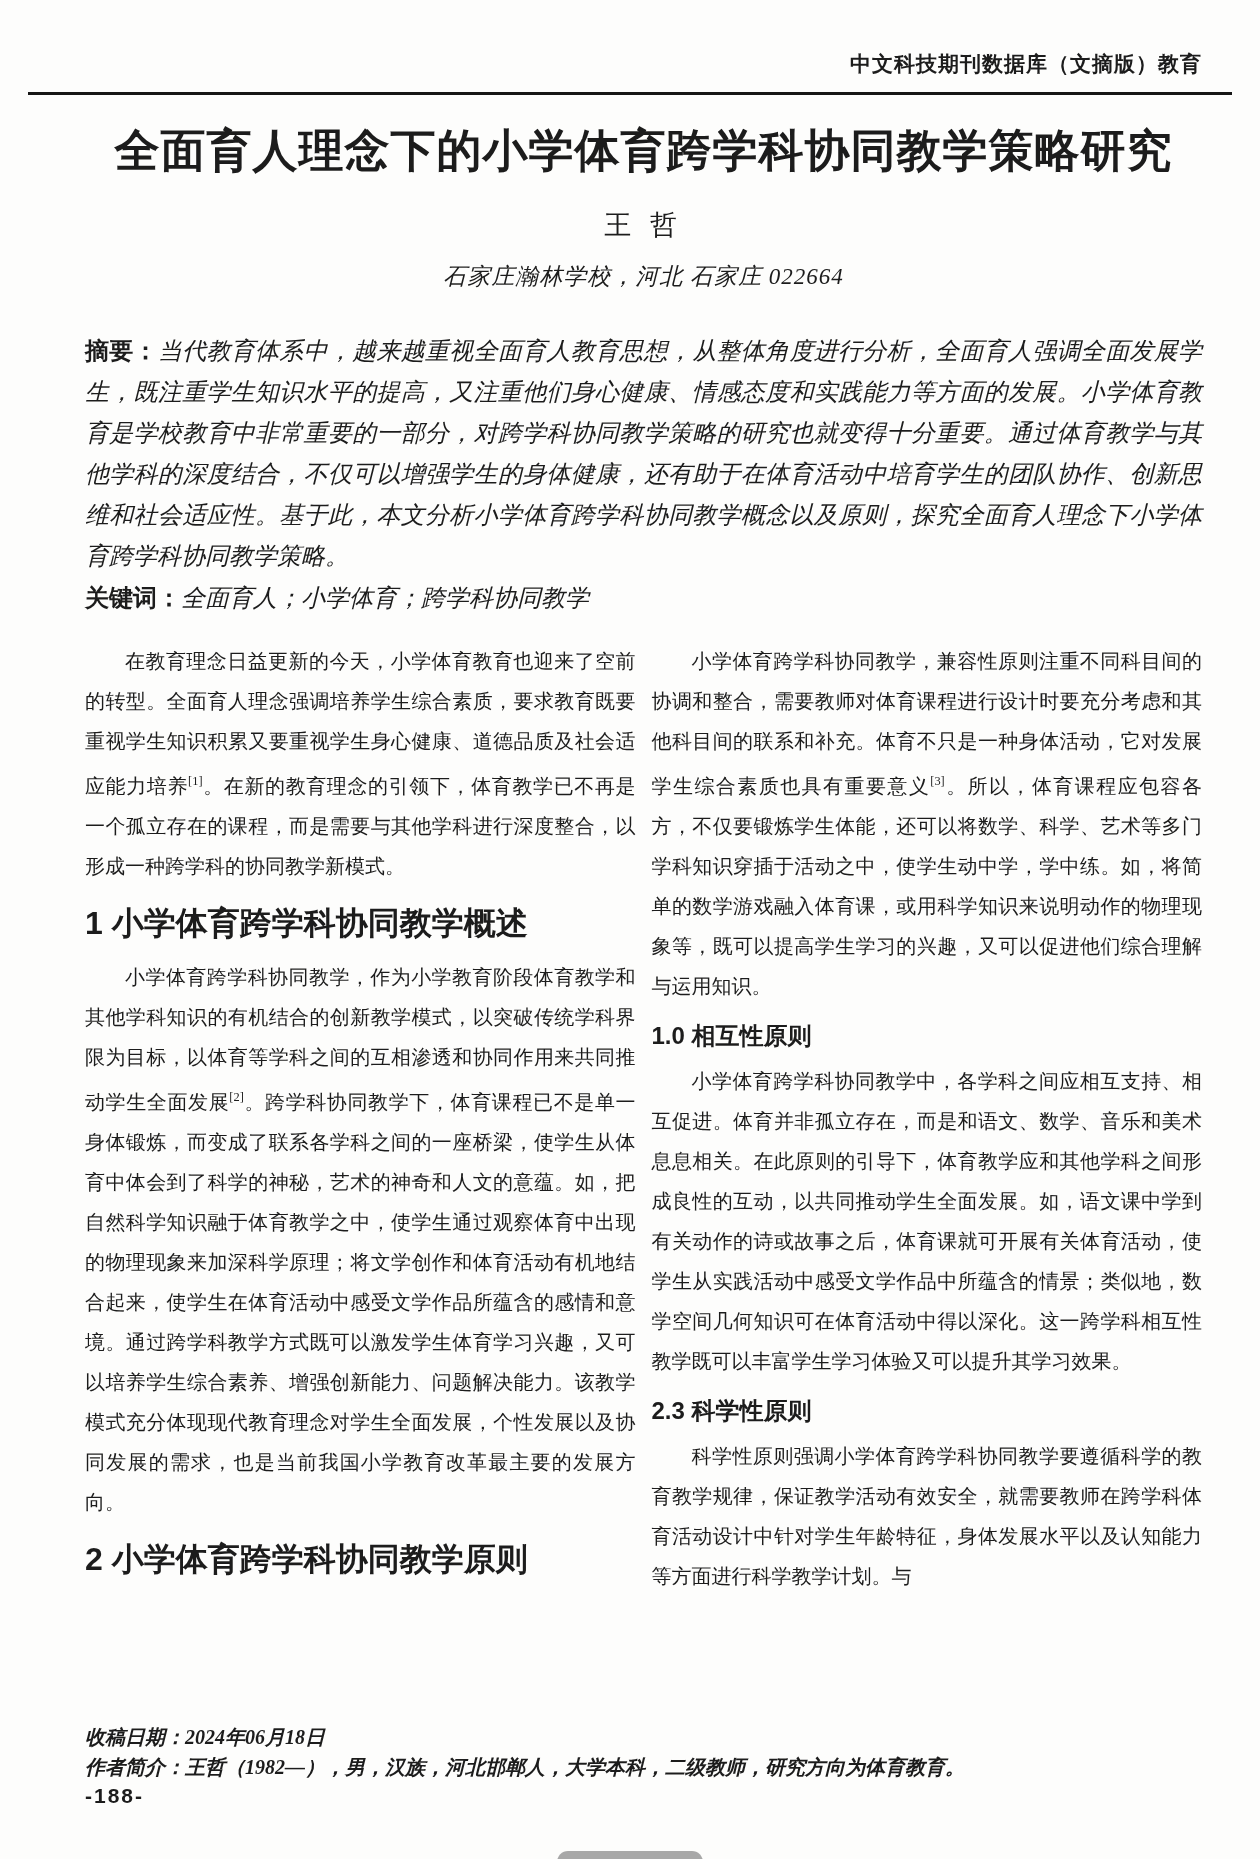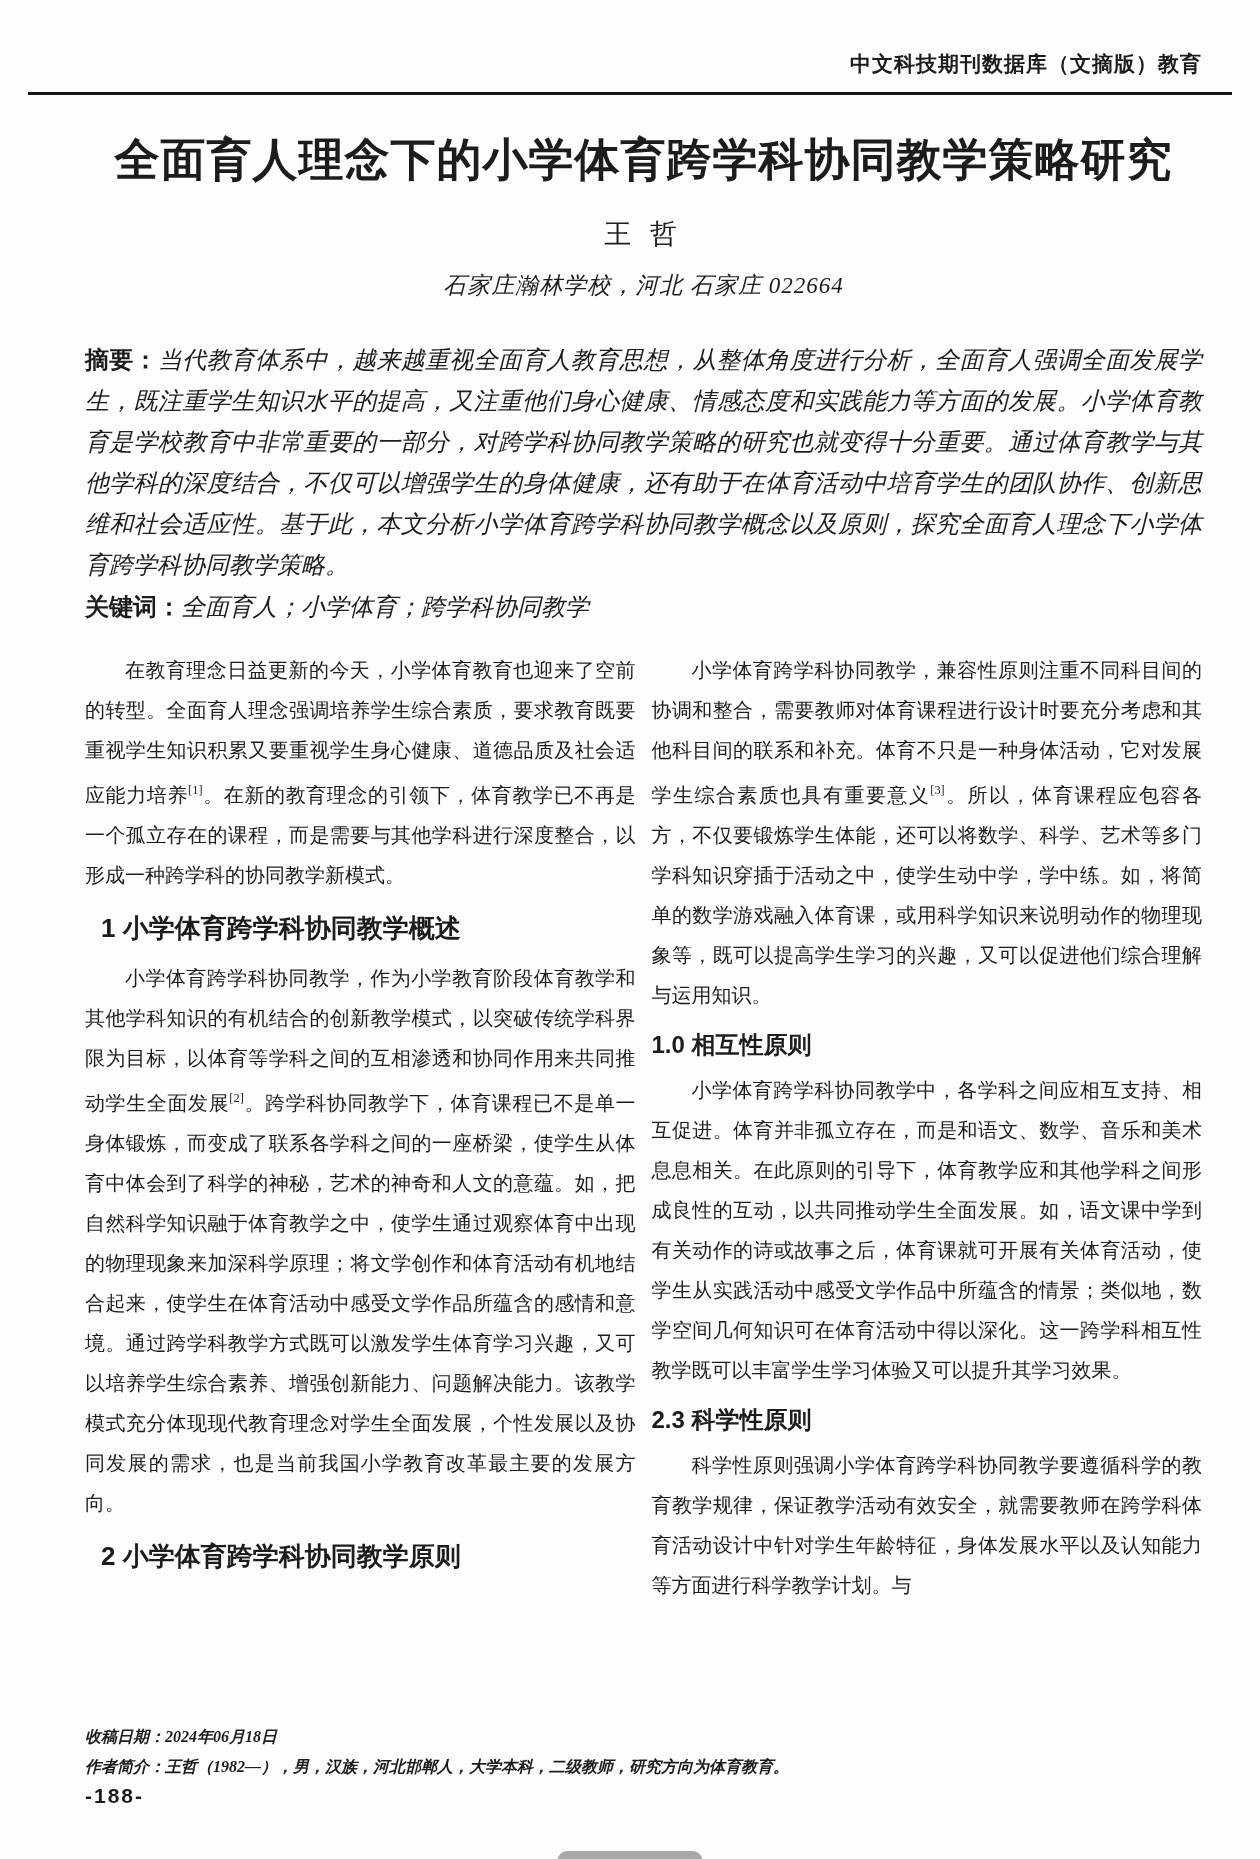--- a/index.html
+++ b/index.html
@@ -15,51 +15,51 @@
   .page-inner{ padding:0 58px 0 85px; }
 
   .journal-header{
     padding-top:50px; text-align:right;
     font-family:"Liberation Sans","DejaVu Sans",sans-serif;
     font-size:21px; font-weight:600; letter-spacing:1px;
   }
   .rule{ height:3px; background:var(--rule); margin:14px -30px 0 -57px; }
 
   .paper-title{
-    margin-top:37px; text-align:center;
+    margin-top:28px; text-align:center;
     font-family:"Liberation Sans","DejaVu Sans",sans-serif;
     font-size:45px; font-weight:700; letter-spacing:1px; line-height:1.25;
   }
   .author-name{ margin-top:28px; text-align:center; font-size:27px; letter-spacing:6px; }
   .affiliation{ margin-top:18px; text-align:center; font-size:23px; font-style:italic; letter-spacing:1px; }
 
   .meta-block{ margin-top:38px; }
   .meta-block p{ font-size:24px; line-height:41px; text-align:justify; }
   .label{
     font-family:"Liberation Sans","DejaVu Sans",sans-serif;
     font-weight:700; font-style:normal;
   }
   .kai{ font-style:italic; }
 
   .columns{ display:flex; gap:16px; margin-top:22px; height:1060px; overflow:hidden; }
   .col{ flex:1; min-width:0; }
   .body-par{ font-size:20px; line-height:40px; text-align:justify; text-indent:2em; }
   .sec-heading{
     font-family:"Liberation Sans","DejaVu Sans",sans-serif;
-    font-size:26px; font-weight:700; margin:16px 16px 12px; line-height:1.35;
+    font-size:32px; font-weight:700; margin:16px 0 12px; line-height:1.35;
   }
   .sub-heading{
     font-family:"Liberation Sans","DejaVu Sans",sans-serif;
     font-size:24px; font-weight:700; margin:14px 0 10px; line-height:1.3;
   }
   sup{ font-size:0.62em; }
 
   .footnote{
     position:absolute; left:85px; right:58px; top:1722px;
-    font-size:16px; line-height:30px; font-style:italic; font-weight:600;
+    font-size:20px; line-height:30px; font-style:italic; font-weight:600;
   }
   .page-number{
     position:absolute; left:85px; top:1784px;
     font-family:"Liberation Sans","DejaVu Sans",sans-serif;
     font-size:21px; font-weight:700; letter-spacing:2px;
   }
   .bottom-pill{
     position:absolute; top:1851px; left:50%; transform:translateX(-50%);
     width:146px; height:22px; border-radius:11px; background:var(--pill);
   }

